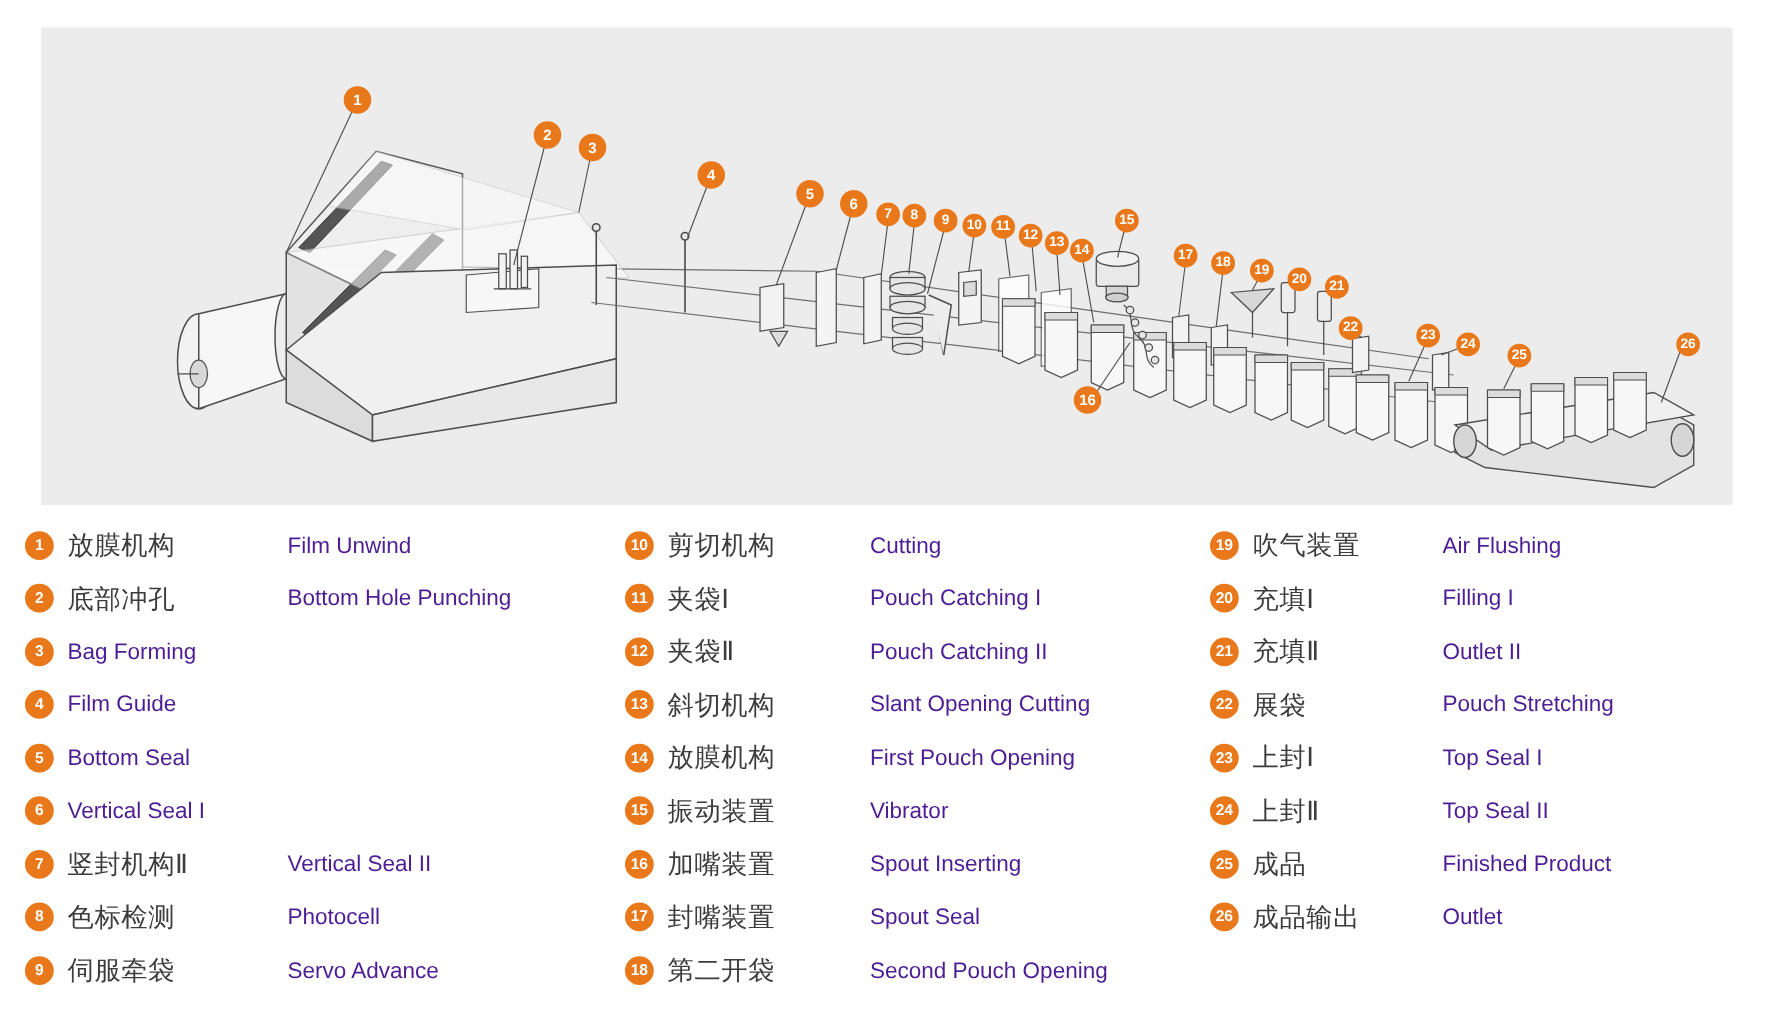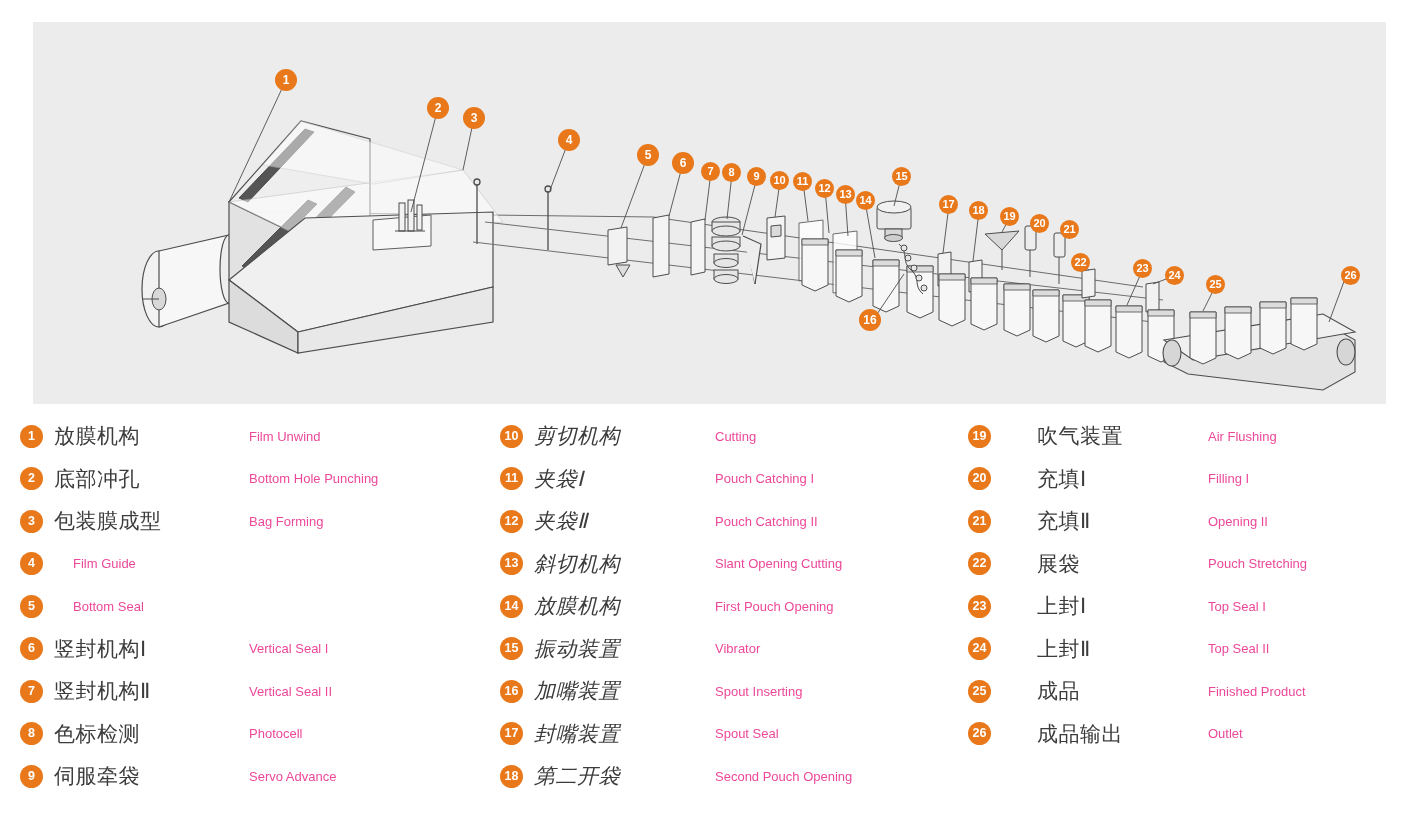--- a/index.html
+++ b/index.html
@@ -87,28 +87,27 @@
     margin-right: 11px;
   }
   .cn {
     flex: 0 0 auto;
     font-size: 21px;
     color: #3c3c3c;
     letter-spacing: 0.5px;
     white-space: nowrap;
   }
   .en {
-    font-size: 13px;
-    color: #ec4899;
+    font-size: 18px;
+    color: #4c1d95;
     white-space: nowrap;
-    margin-left: 19px;
   }
   .col1 .cn { width: 176px; }
-  .col2 .cn { width: 162px; font-style: italic; }
-  .col3 .cn { width: 152px; margin-left: 35px; }
+  .col2 .cn { width: 162px; }
+  .col3 .cn { width: 152px; }
 </style>
 </head>
 <body>
 
 <div class="page">
 
   <div class="diagram">
     <svg width="1353" height="382" viewBox="0 0 1353 382">
       <defs>
         <g id="pouch">
@@ -376,34 +375,32 @@
         <div class="cn">放膜机构</div>
         <div class="en">Film Unwind</div>
       </div>
       <div class="legend-row">
         <div class="badge">2</div>
         <div class="cn">底部冲孔</div>
         <div class="en">Bottom Hole Punching</div>
       </div>
       <div class="legend-row">
         <div class="badge">3</div>
-        <div class="cn">包装膜成型</div>
         <div class="en">Bag Forming</div>
       </div>
       <div class="legend-row">
         <div class="badge">4</div>
         <div class="en">Film Guide</div>
       </div>
       <div class="legend-row">
         <div class="badge">5</div>
         <div class="en">Bottom Seal</div>
       </div>
       <div class="legend-row">
         <div class="badge">6</div>
-        <div class="cn">竖封机构Ⅰ</div>
         <div class="en">Vertical Seal I</div>
       </div>
       <div class="legend-row">
         <div class="badge">7</div>
         <div class="cn">竖封机构Ⅱ</div>
         <div class="en">Vertical Seal II</div>
       </div>
       <div class="legend-row">
         <div class="badge">8</div>
         <div class="cn">色标检测</div>
@@ -471,21 +468,21 @@
         <div class="en">Air Flushing</div>
       </div>
       <div class="legend-row">
         <div class="badge">20</div>
         <div class="cn">充填Ⅰ</div>
         <div class="en">Filling I</div>
       </div>
       <div class="legend-row">
         <div class="badge">21</div>
         <div class="cn">充填Ⅱ</div>
-        <div class="en">Opening II</div>
+        <div class="en">Outlet II</div>
       </div>
       <div class="legend-row">
         <div class="badge">22</div>
         <div class="cn">展袋</div>
         <div class="en">Pouch Stretching</div>
       </div>
       <div class="legend-row">
         <div class="badge">23</div>
         <div class="cn">上封Ⅰ</div>
         <div class="en">Top Seal I</div>

